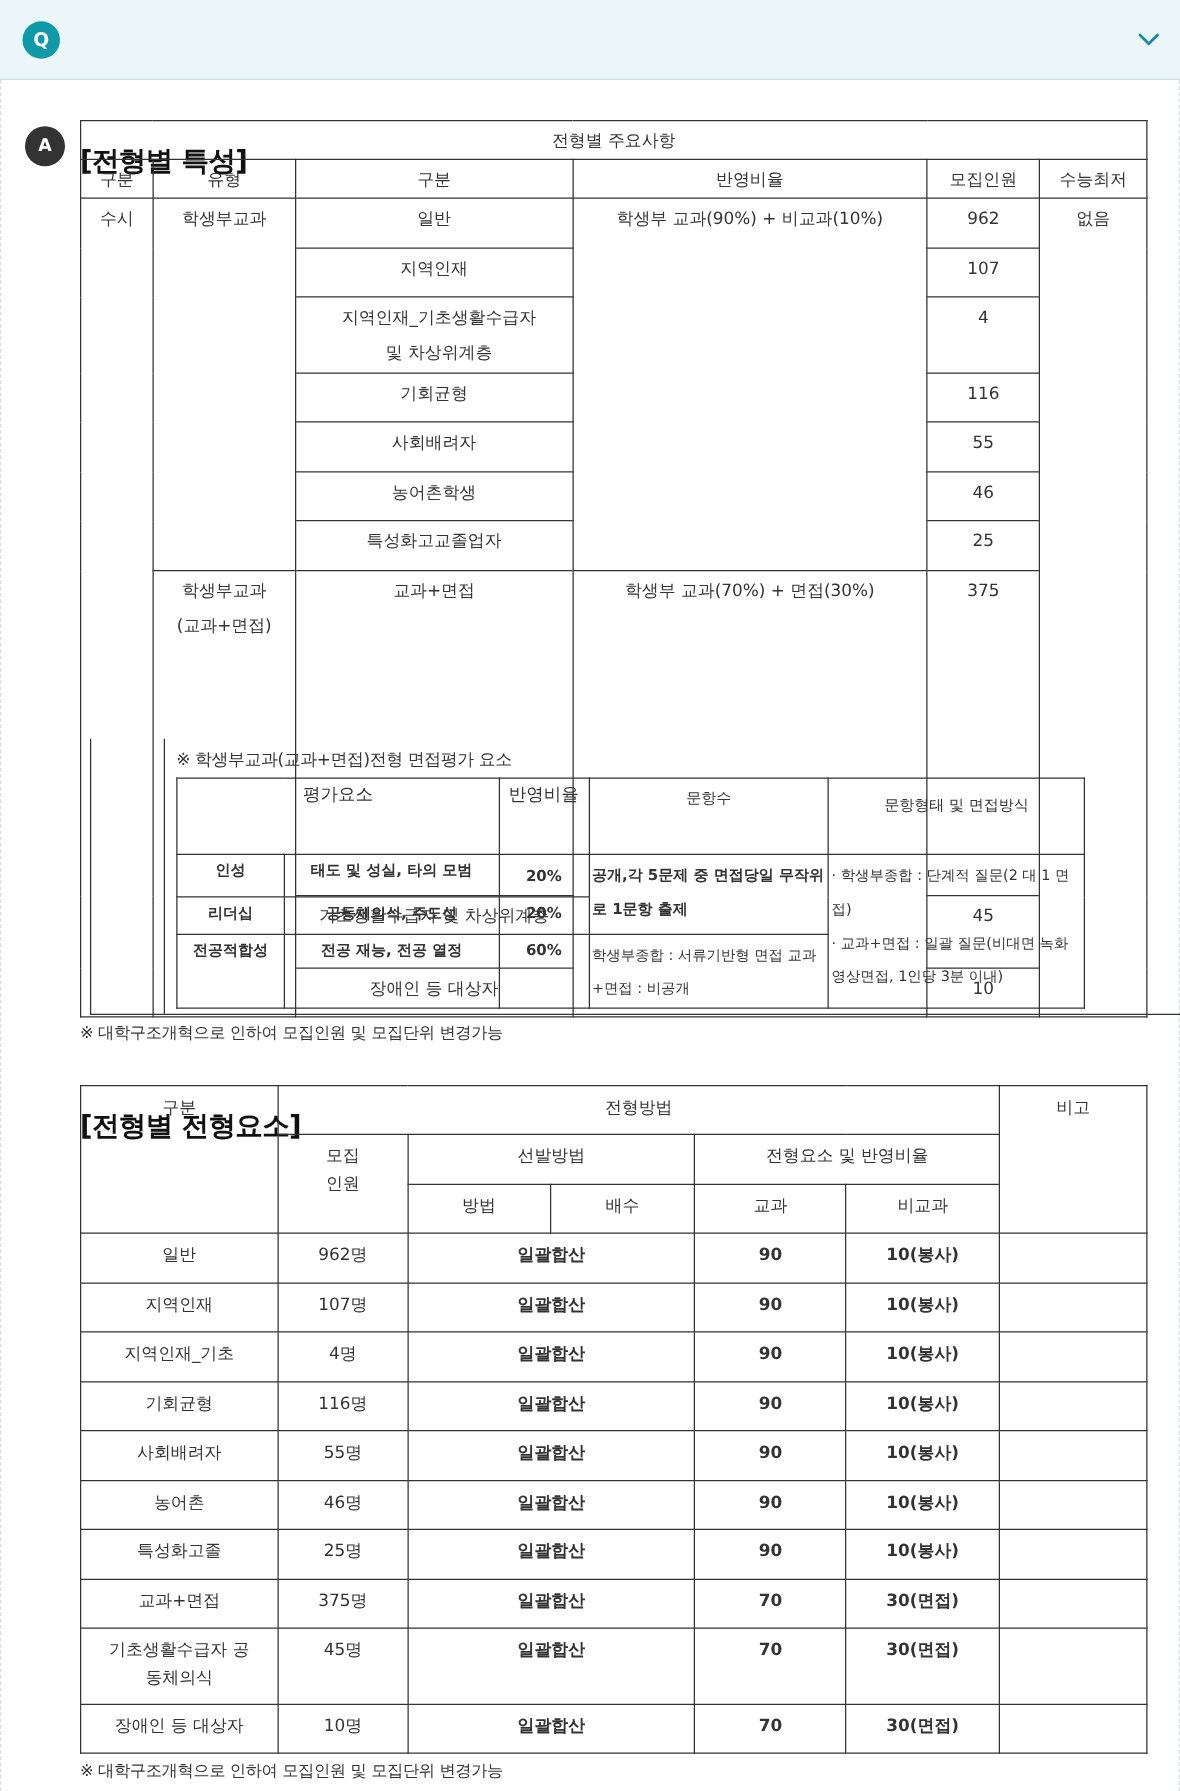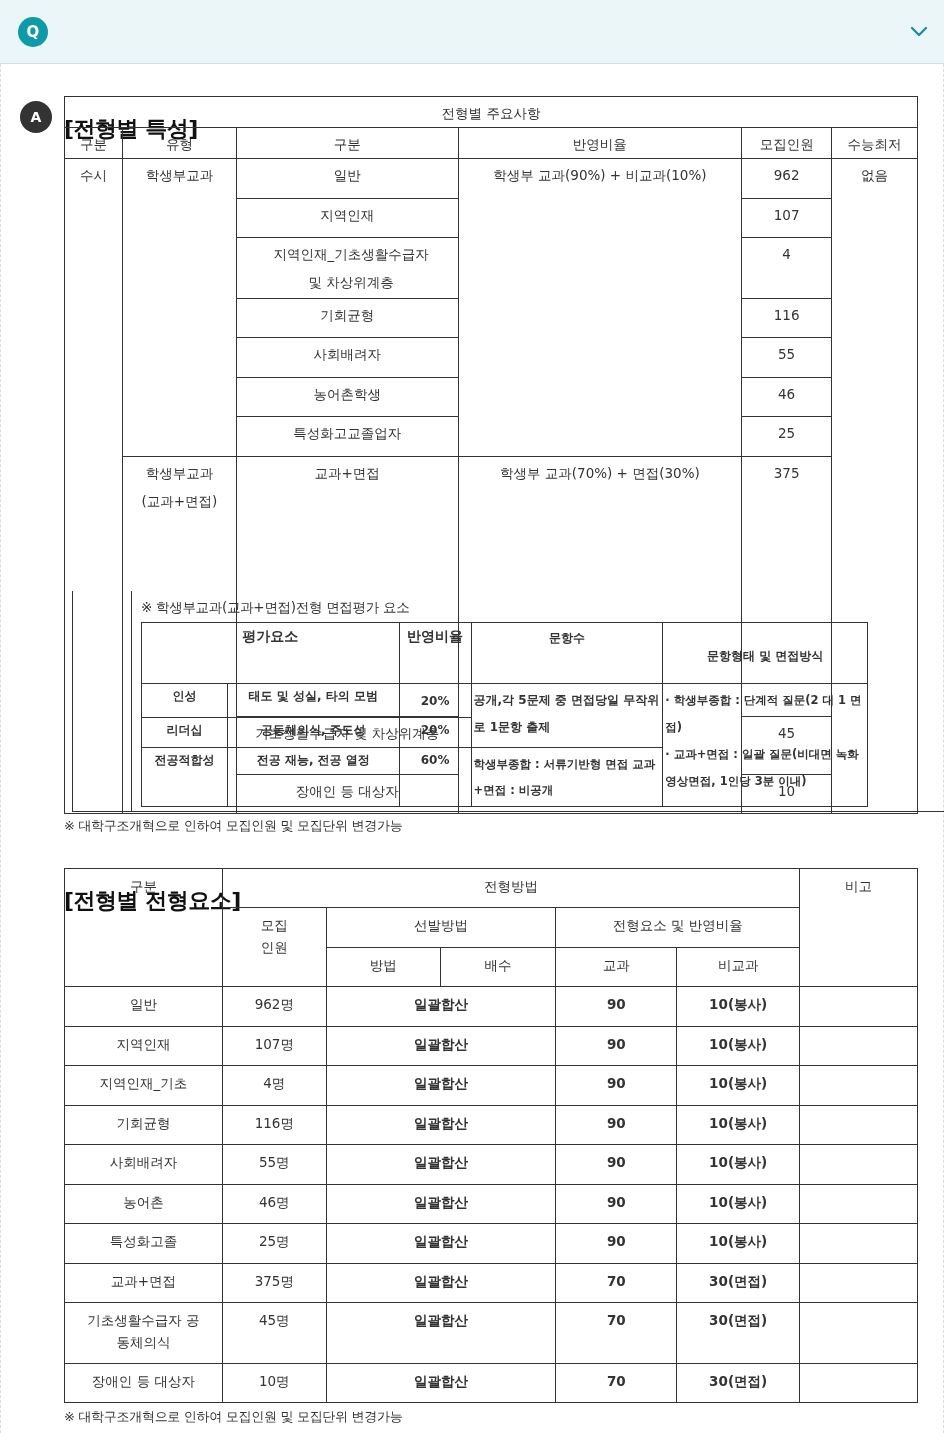--- a/index.html
+++ b/index.html
@@ -21,21 +21,21 @@
   td { border: 1px solid #333; text-align: center; vertical-align: top; padding: 8px 4px 0 4px; line-height: 28px; }
   td.mid { vertical-align: middle; padding: 0 4px; }
 
   #t1 { left: 64px; top: 96px; width: 854px; }
   #t1 td { padding-top: 2px; }
 
   .sub-wrap { position: absolute; left: 72px; top: 591px; width: 928px; height: 221px; border: 1px solid #333; border-top: none; }
   .sub-wrap .vline { position: absolute; left: 58px; top: 0; width: 0; height: 220px; border-left: 1px solid #333; }
   .sub-caption { position: absolute; left: 68px; top: 8px; font-size: 13.5px; letter-spacing: -0.3px; }
   #t2 { left: 68px; top: 31px; width: 727px; font-size: 12px; }
-  #t2 td { line-height: 18px; padding: 3px 2px; font-weight: bold; }
+  #t2 td { line-height: 18px; padding: 3px 2px; }
   #t2 .b { font-weight: bold; }
   #t2 .left { text-align: left; }
 
   #t3 { left: 64px; top: 868px; width: 854px; }
   #t3 td { line-height: 22px; padding: 6px 4px; }
   #t3 .b { font-weight: bold; }
 </style>
 </head>
 <body>
 
@@ -131,21 +131,21 @@
         <col style="width:172px">
         <col style="width:72px">
         <col style="width:192px">
         <col style="width:205px">
       </colgroup>
     <tbody>
         <tr style="height:61px">
       <td colspan="2" style="font-size:14px;vertical-align:top;padding-top:4px">평가요소</td>
       <td style="font-size:14px;vertical-align:top;padding-top:4px">반영비율</td>
       <td style="vertical-align:top;padding-top:6px">문항수</td>
-      <td style="vertical-align:top;padding-top:24px">문항형태 및 면접방식</td>
+      <td style="vertical-align:top;padding-top:12px">문항형태 및 면접방식</td>
     </tr>
     <tr style="height:34px">
       <td class="b">인성</td>
       <td class="b">태도 및 성실, 타의 모범</td>
       <td class="b" style="vertical-align:middle">20%</td>
       <td rowspan="2" class="b left" style="line-height:27px">공개,각 5문제 중 면접당일 무작위로 1문항 출제</td>
       <td rowspan="3" class="left" style="line-height:27px;font-size:11.5px">
         <div>· 학생부종합 : 단계적 질문(2 대 1 면접)</div>
         <div>· 교과+면접 : 일괄 질문(비대면 녹화영상면접, 1인당 3분 이내)</div>
       </td>

